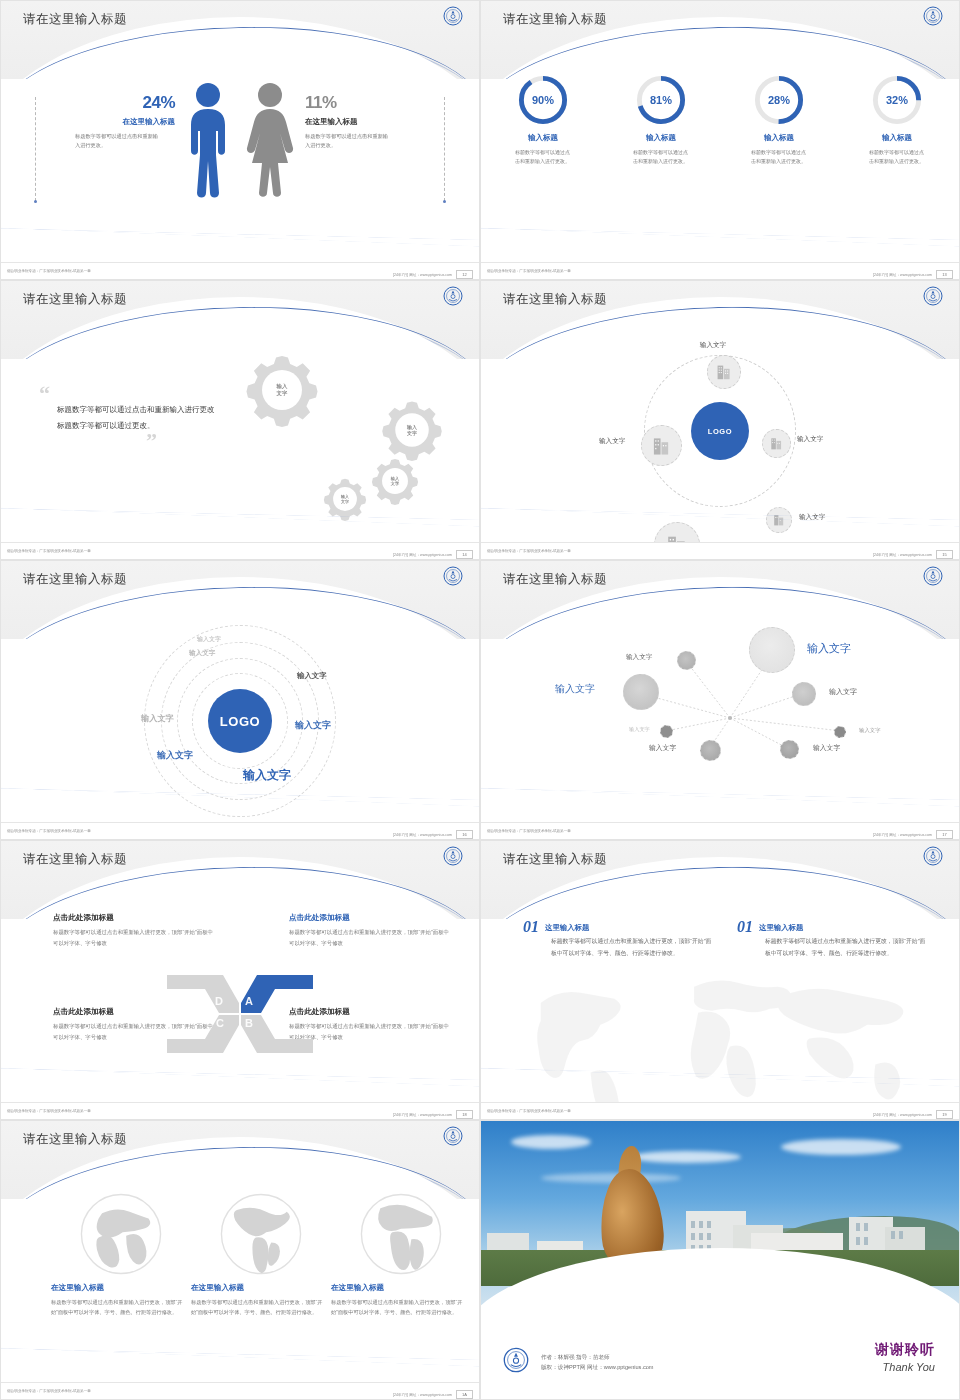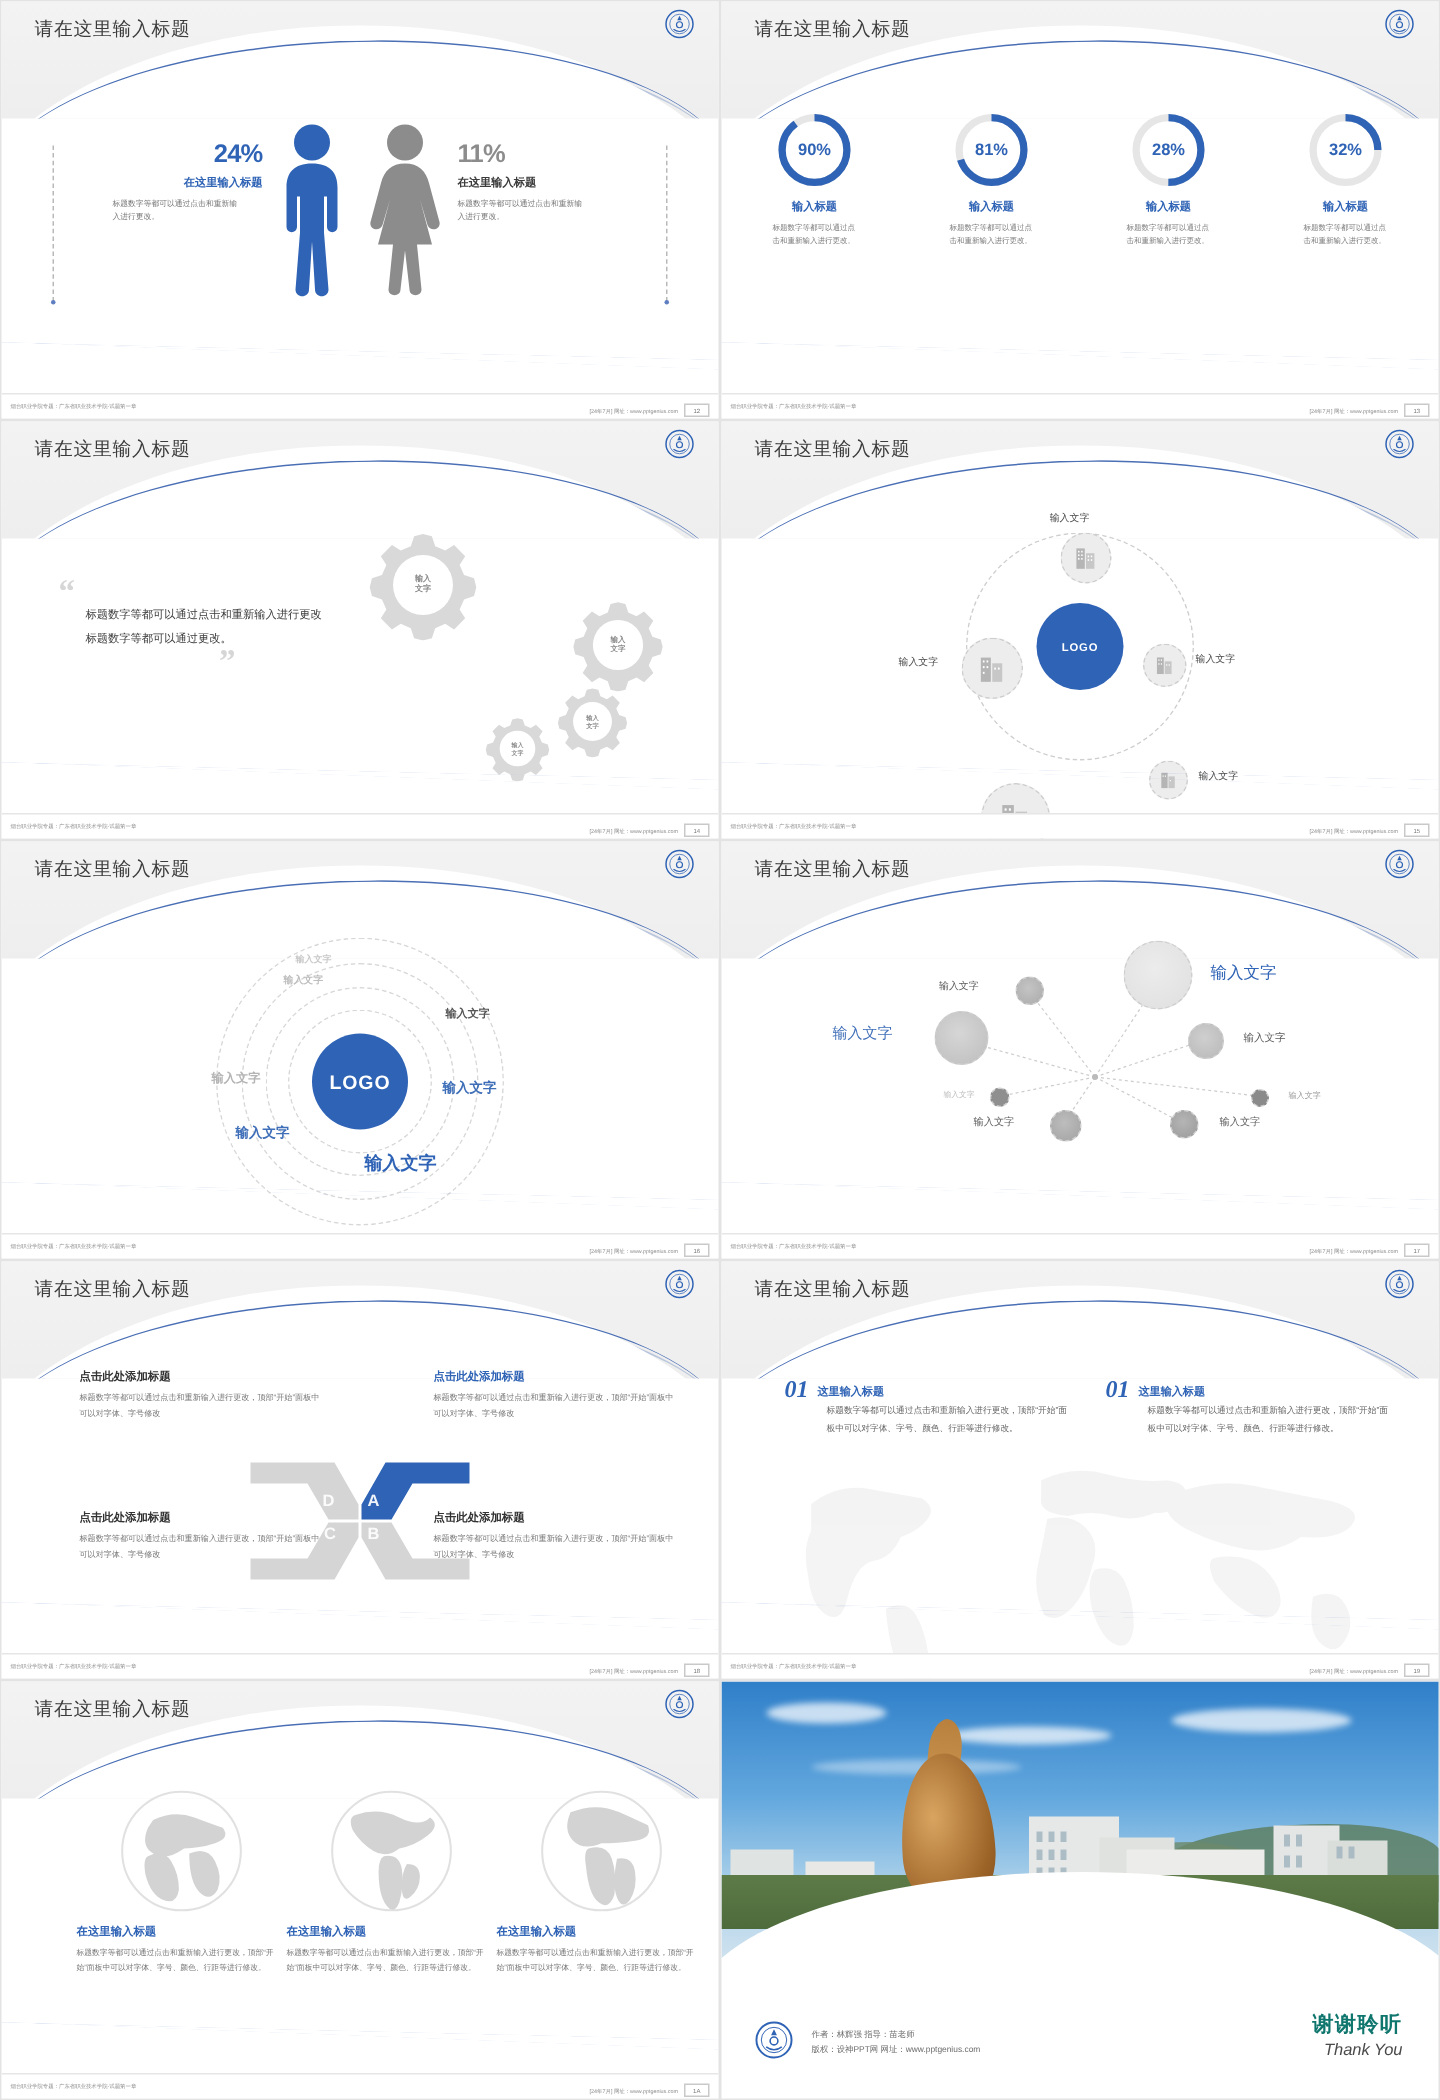--- a/index.html
+++ b/index.html
@@ -98,21 +98,21 @@
   .cloud{position:absolute;background:rgba(255,255,255,.72);border-radius:50%;filter:blur(2px);}
   .hill{position:absolute;right:0;bottom:38px;width:190px;height:52px;background:#5d7f63;border-radius:60% 40% 0 0;opacity:.85;}
   .hill2{position:absolute;right:120px;bottom:42px;width:110px;height:36px;background:#6d8a6a;border-radius:55% 45% 0 0;opacity:.8;}
   .bld{position:absolute;background:#dfe3e2;}
   .green{position:absolute;left:0;bottom:20px;width:100%;height:36px;background:linear-gradient(180deg,#5d7b47,#4e6b3c);}
   .shell{position:absolute;left:120px;bottom:32px;width:62px;height:105px;background:radial-gradient(ellipse at 35% 40%,#d9a460,#9c6327 70%,#7d4d1c);border-radius:48% 52% 44% 56%/62% 64% 38% 36%;transform:rotate(-3deg);}
   .shelltip{position:absolute;left:138px;bottom:118px;width:22px;height:42px;background:linear-gradient(180deg,#b8803c,#c89450);border-radius:50% 50% 40% 40%;transform:rotate(6deg);}
   .bluecurve{position:absolute;left:-4%;bottom:-40px;width:108%;height:96px;background:#2f63b5;border-radius:50%/100% 100% 0 0;}
   .whitecurve{position:absolute;left:-4%;bottom:-34px;width:108%;height:92px;background:#fff;border-radius:50%/100% 100% 0 0;}
   .tx{position:absolute;right:24px;bottom:26px;text-align:right;}
-  .tx .cn{font-size:14px;font-weight:bold;color:#0f766e;letter-spacing:1px;}
+  .tx .cn{font-size:14px;font-weight:bold;color:#701a75;letter-spacing:1px;}
   .tx .en{font-size:11px;color:#4a4a4a;margin-top:2px;font-style:italic;}
   .credit{position:absolute;left:60px;bottom:26px;font-size:5.6px;line-height:1.9;color:#6d6d6d;}
   .credseal{position:absolute;left:22px;bottom:26px;width:26px;height:26px;}
 </style>
 </head>
 <body>
 
 <div class="sheet">
 
   <div class="slide">

